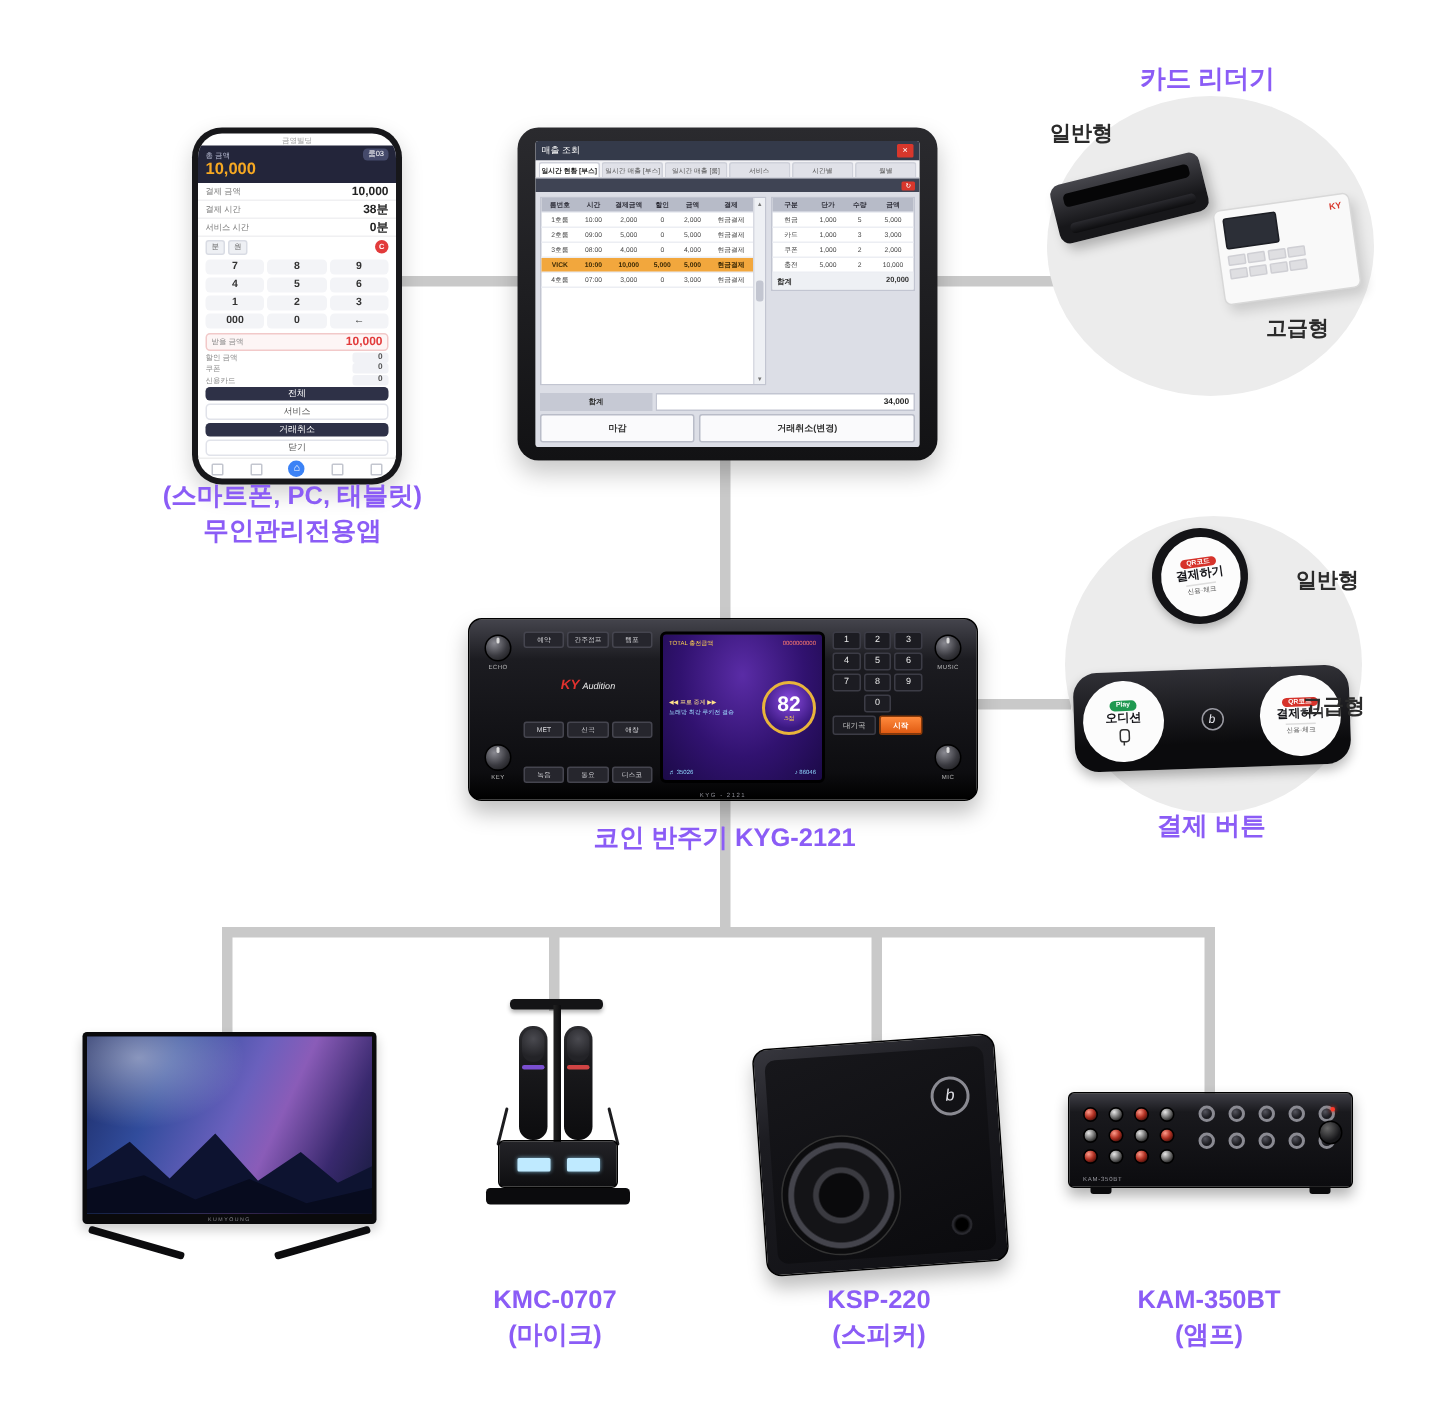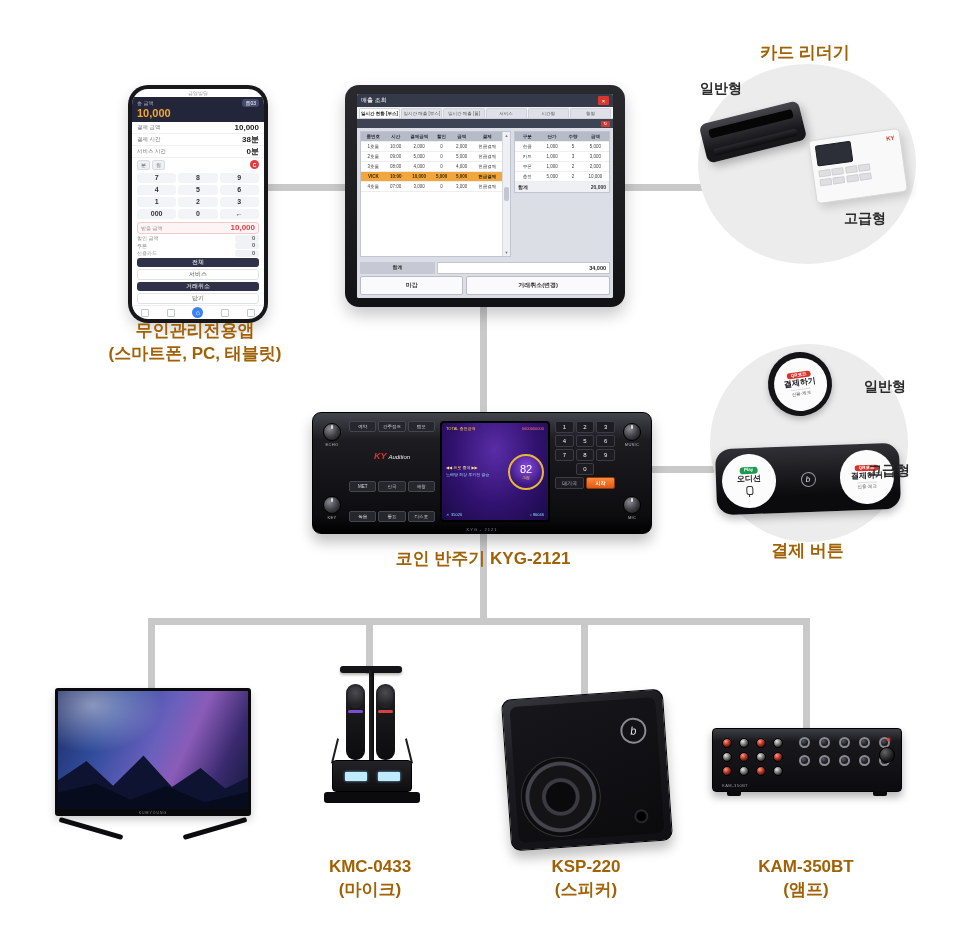--- a/index.html
+++ b/index.html
@@ -1,21 +1,21 @@
 <!DOCTYPE html>
 <html><head>
 <meta charset="utf-8">
 <style>
   html,body{margin:0;padding:0;background:#fff}
   .stage{position:relative;width:960px;height:939px;background:#fff;overflow:hidden;
          font-family:"Liberation Sans","DejaVu Sans",sans-serif;color:#1f1f1f}
   .line{position:absolute;background:#c9c9c9}
 
   
-  .caption{position:absolute;text-align:center;font-size:17px;font-weight:700;line-height:1.35;color:#a16207}
+  .caption{position:absolute;text-align:center;font-size:17px;font-weight:700;line-height:1.35;color:#8b5cf6}
   .caption.onwhite{background:#fff;padding:1px 0}
   .sublabel{position:absolute;font-size:14px;font-weight:600;color:#2b2b2b}
 
   
   .phone{position:absolute;left:128px;top:85px;width:132px;height:230px;background:#17171a;border-radius:20px;padding:4px;box-shadow:0 6px 14px rgba(0,0,0,.18)}
   .phone-screen{height:100%;background:#fff;border-radius:16px;overflow:hidden;display:flex;flex-direction:column;color:#333}
   .p-status{height:9px;display:flex;align-items:center;justify-content:center;font-size:5px;color:#999}
   .p-head{background:#23253a;color:#fff;padding:2px 5px 3px}
   .p-head-top{display:flex;justify-content:space-between;align-items:center;font-size:5px;color:#b9bdd4}
   .p-room{background:#454a6b;border-radius:3px;padding:0 3px;font-size:5px;color:#fff;line-height:8px}
@@ -98,21 +98,21 @@
   .logo-ky{color:#e0312e;font-size:9px;font-weight:800;font-style:italic}
   .logo-sub{color:#eee;font-size:6px;font-style:italic}
   .cscreen{flex:1;border:2px solid #000;border-radius:4px;background:radial-gradient(ellipse at 50% 28%,#5a2ca6 0%,#311270 55%,#1b0a47 100%);color:#fff;display:flex;flex-direction:column;padding:3px 4px;min-width:0}
   .cs-top{display:flex;justify-content:space-between;font-size:4px;color:#ffd34f}
   .cs-top b{color:#ff7a6e;font-weight:400}
   .cs-mid{flex:1;display:flex;align-items:center;gap:3px;min-height:0}
   .cs-lines{flex:1;font-size:4px;line-height:1.6;min-width:0}
   .cs-line1{color:#ffe28a;white-space:nowrap;overflow:hidden}
   .cs-line2{color:#9fdcff;white-space:nowrap;overflow:hidden}
   .cs-badge{width:32px;height:32px;border-radius:50%;border:2px solid #e9b53b;background:radial-gradient(circle at 50% 35%,#8a4be0,#3a1880 70%);display:flex;flex-direction:column;align-items:center;justify-content:center;flex:0 0 auto}
-  .cs-score{font-size:11px;font-weight:400;line-height:1}
+  .cs-score{font-size:14px;font-weight:700;line-height:1}
   .cs-unit{font-size:4px;color:#ffd34f}
   .cs-bot{display:flex;justify-content:space-between;font-size:4px;color:#8fd9ff}
   .ckeys{width:60px;display:flex;flex-direction:column;gap:2px;flex:0 0 auto}
   .ckeys-grid{display:grid;grid-template-columns:repeat(3,1fr);gap:2px}
   .ckey{height:10px;background:#1c1c22;border:1px solid #3c3c46;border-radius:2px;color:#eee;font-size:6px;display:flex;align-items:center;justify-content:center}
   .ckey.zero{grid-column:2}
   .crow{display:flex;gap:2px}
   .cbtn{flex:1;border-radius:2px;font-size:5px;display:flex;align-items:center;justify-content:center;padding:2px 0}
   .cbtn.dark{background:#1c1c22;border:1px solid #3c3c46;color:#ccc}
   .cbtn.start{background:linear-gradient(180deg,#ff8a3c,#e05a12);border:1px solid #8a3a08;color:#fff;font-weight:700}
@@ -260,22 +260,22 @@
       <div class="p-nav">
         <span class="nav-sq"></span>
         <span class="nav-sq"></span>
         <span class="nav-fab">⌂</span>
         <span class="nav-sq"></span>
         <span class="nav-sq"></span>
       </div>
     </div>
   </div>
   <div class="caption" style="left:100px;top:320px;width:190px">
+    <div>(스마트폰, PC, 태블릿)</div>
     <div>무인관리전용앱</div>
-    <div>(스마트폰, PC, 태블릿)</div>
   </div>
 
   <div class="pos">
     <div class="pos-screen">
       <div class="pos-title">
         <span>매출 조회</span>
         <span class="pos-close">×</span>
       </div>
       <div class="pos-tabs">
         <span class="pos-tab active">일시간 현황 [부스]</span>
@@ -544,21 +544,21 @@
     <div class="ant r"></div>
     <div class="mic l"></div>
     <div class="mic r"></div>
     <div class="mic-dock">
       <span class="dock-screen"></span>
       <span class="dock-screen"></span>
     </div>
     <div class="mic-base"></div>
   </div>
   <div class="caption" style="left:295px;top:856px;width:150px">
-    <div>KMC-0433</div>
+    <div>KMC-0707</div>
     <div>(마이크)</div>
   </div>
 
   <div class="speaker">
     <div class="spk-grille"></div>
     <div class="spk-woofer"></div>
     <div class="spk-logo">b</div>
     <div class="spk-port"></div>
   </div>
   <div class="caption" style="left:511px;top:856px;width:150px">

